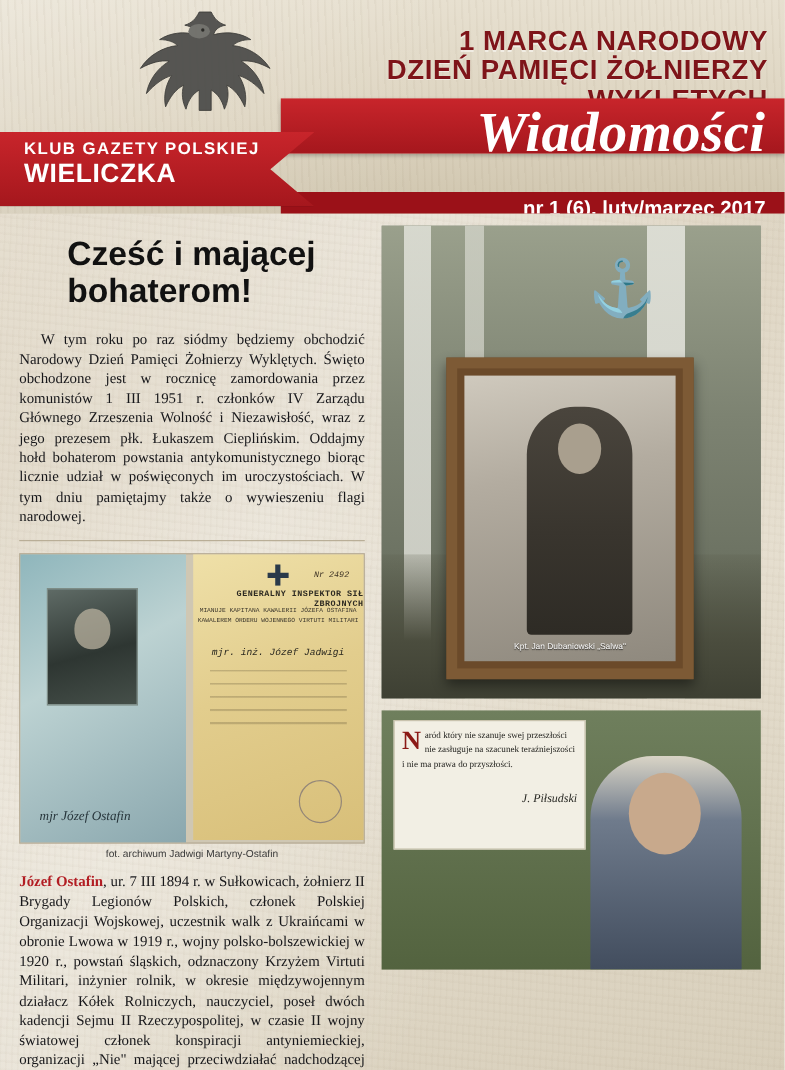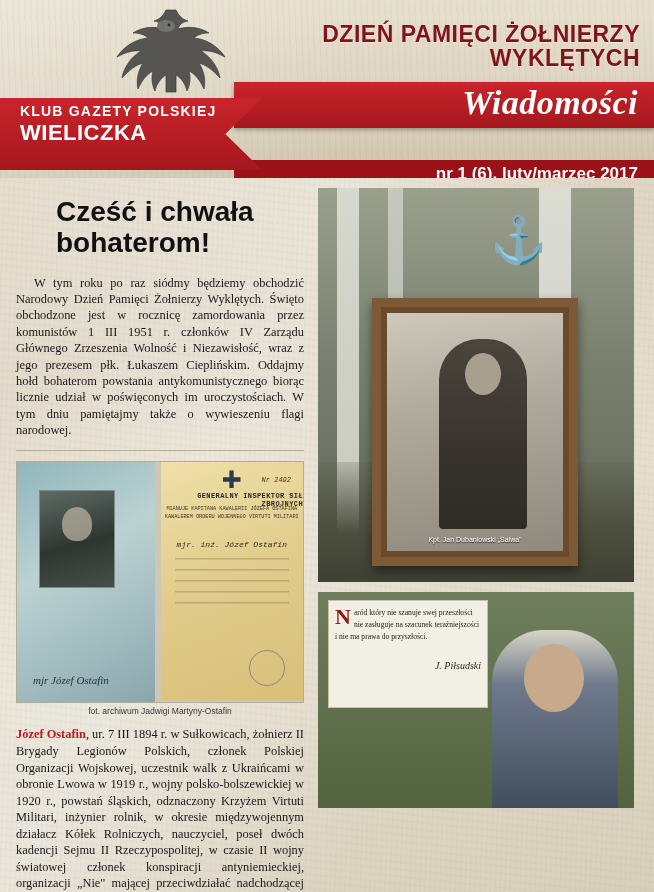--- a/index.html
+++ b/index.html
@@ -51,23 +51,23 @@
     position: absolute;
     left: 106px;
     top: 6px;
     width: 120px;
     height: 108px;
     opacity: 0.92;
   }
   .klub-banner {
     position: absolute;
     left: 0;
-    top: 98px;
+    top: 110px;
     width: 262px;
-    height: 72px;
+    height: 62px;
     background: linear-gradient(180deg, #c8252b 0%, #a5171d 100%);
     box-shadow: 0 2px 4px rgba(0,0,0,0.35);
     clip-path: polygon(0 0, 100% 0, 86% 50%, 100% 100%, 0 100%);
   }
   .klub-banner .line1 {
     position: absolute;
     left: 20px;
     top: 5px;
     font-family: "Liberation Sans", sans-serif;
     font-weight: bold;
@@ -111,21 +111,21 @@
     background: linear-gradient(180deg, #c8252b 0%, #a5171d 100%);
     box-shadow: 0 2px 4px rgba(0,0,0,0.3);
   }
   .wiadomosci-bar .wtext {
     position: absolute;
     right: 16px;
     top: 2px;
     font-family: "Liberation Serif", serif;
     font-style: italic;
     font-weight: bold;
-    font-size: 34px;
+    font-size: 47px;
     color: #ffffff;
     letter-spacing: 0.5px;
   }
   .issue-bar {
     position: absolute;
     right: 0;
     top: 128px;
     width: 420px;
     height: 30px;
     background: #9b1118;
@@ -472,58 +472,59 @@
 
     <svg class="eagle" viewBox="0 0 120 108">
       <g fill="#4a4a48" stroke="#2e2e2c" stroke-width="0.7">
         <path d="M60 4 c-3 6 -6 9 -12 11 c6 1 9 4 10 8 c-10 -3 -22 -2 -31 4 c7 0 12 2 15 5 c-12 1 -24 8 -31 19 c9 -5 17 -7 24 -6 c-10 6 -17 16 -19 27 c7 -8 14 -13 21 -15 c-5 8 -7 17 -5 26 c4 -9 9 -15 15 -18 c-2 7 -1 14 2 20 c2 -8 6 -13 11 -16 l0 17 l10 0 l0 -17 c5 3 9 8 11 16 c3 -6 4 -13 2 -20 c6 3 11 9 15 18 c2 -9 0 -18 -5 -26 c7 2 14 7 21 15 c-2 -11 -9 -21 -19 -27 c7 -1 15 1 24 6 c-7 -11 -19 -18 -31 -19 c3 -3 8 -5 15 -5 c-9 -6 -21 -7 -31 -4 c1 -4 4 -7 10 -8 c-6 -2 -9 -5 -12 -11 z"></path>
       </g>
       <ellipse cx="60" cy="20" rx="9" ry="6" fill="#6a6a66"></ellipse>
       <circle cx="63" cy="19" r="1.4" fill="#1c1c1a"></circle>
     </svg>
 
     <div class="head-right">
+      <div class="head-kicker1">1 MARCA NARODOWY</div>
       <div class="head-kicker2">DZIEŃ PAMIĘCI ŻOŁNIERZY WYKLĘTYCH</div>
     </div>
 
     <div class="wiadomosci-bar">
       <div class="wtext">Wiadomości</div>
     </div>
     <div class="issue-bar">
       <div class="itext">nr 1 (6), luty/marzec 2017</div>
     </div>
 
     <div class="klub-banner">
       <div class="line1">KLUB GAZETY POLSKIEJ</div>
       <div class="line2">WIELICZKA</div>
     </div>
   </div>
 
   <div class="content">
     <div class="cols">
 
       <div class="col-left">
-        <div class="headline" style="white-space: pre-line;">Cześć i chwała
+        <div class="headline" style="white-space: pre-line;">Cześć i mającej
 bohaterom!</div>
 
         <div class="lead">W tym roku po raz siódmy będziemy obchodzić Narodowy Dzień Pamięci Żołnierzy Wyklętych. Święto obchodzone jest w rocznicę zamordowania przez komunistów 1 III 1951 r. członków IV Zarządu Głównego Zrzeszenia Wolność i Niezawisłość, wraz z jego prezesem płk. Łukaszem Cieplińskim. Oddajmy hołd bohaterom powstania antykomunistycznego biorąc licznie udział w poświęconych im uroczystościach. W tym dniu pamiętajmy także o wywieszeniu flagi narodowej.</div>
 
         <hr class="rule">
 
         <div class="doc-images">
           <div class="doc-a">
             <div class="portrait"></div>
             <div class="sig">mjr Józef Ostafin</div>
           </div>
           <div class="doc-b">
             <div class="cross"></div>
             <div class="no">Nr 2492</div>
             <div class="t1">GENERALNY INSPEKTOR SIŁ ZBROJNYCH</div>
             <div class="t2">MIANUJE KAPITANA KAWALERII JÓZEFA OSTAFINA KAWALEREM ORDERU WOJENNEGO VIRTUTI MILITARI</div>
-            <div class="t3">mjr. inż. Józef Ostafin</div>
+            <div class="t3">mjr. inż. Józef Jadwigi</div>
             <div class="lines"></div>
             <div class="stamp"></div>
           </div>
         </div>
         <div class="photo-caption">fot. archiwum Jadwigi Martyny-Ostafin</div>
 
         <div class="body-text">
           <span class="name-red">Józef Ostafin</span><span>, ur. 7 III 1894 r. w Sułkowicach, żołnierz II Brygady Legionów Polskich, członek Polskiej Organizacji Wojskowej, uczestnik walk z Ukraińcami w obronie Lwowa w 1919 r., wojny polsko-bolszewickiej w 1920 r., powstań śląskich, odznaczony Krzyżem Virtuti Militari, inżynier rolnik, w okresie międzywojennym działacz Kółek Rolniczych, nauczyciel, poseł dwóch kadencji Sejmu II Rzeczypospolitej, w czasie II wojny światowej członek konspiracji antyniemieckiej, organizacji „Nie" mającej przeciwdziałać nadchodzącej okupacji sowieckiej, po zakończeniu wojny członek Doradczego Komitetu Politycznego przy II Zarządzie Głównym Zrzeszenia „Wolność i Niezawisłość", współautor wytycznych ideowych WiN </span><span class="ital">O wolność obywatela i niepodległość państwa</span>
         </div>
       </div>

